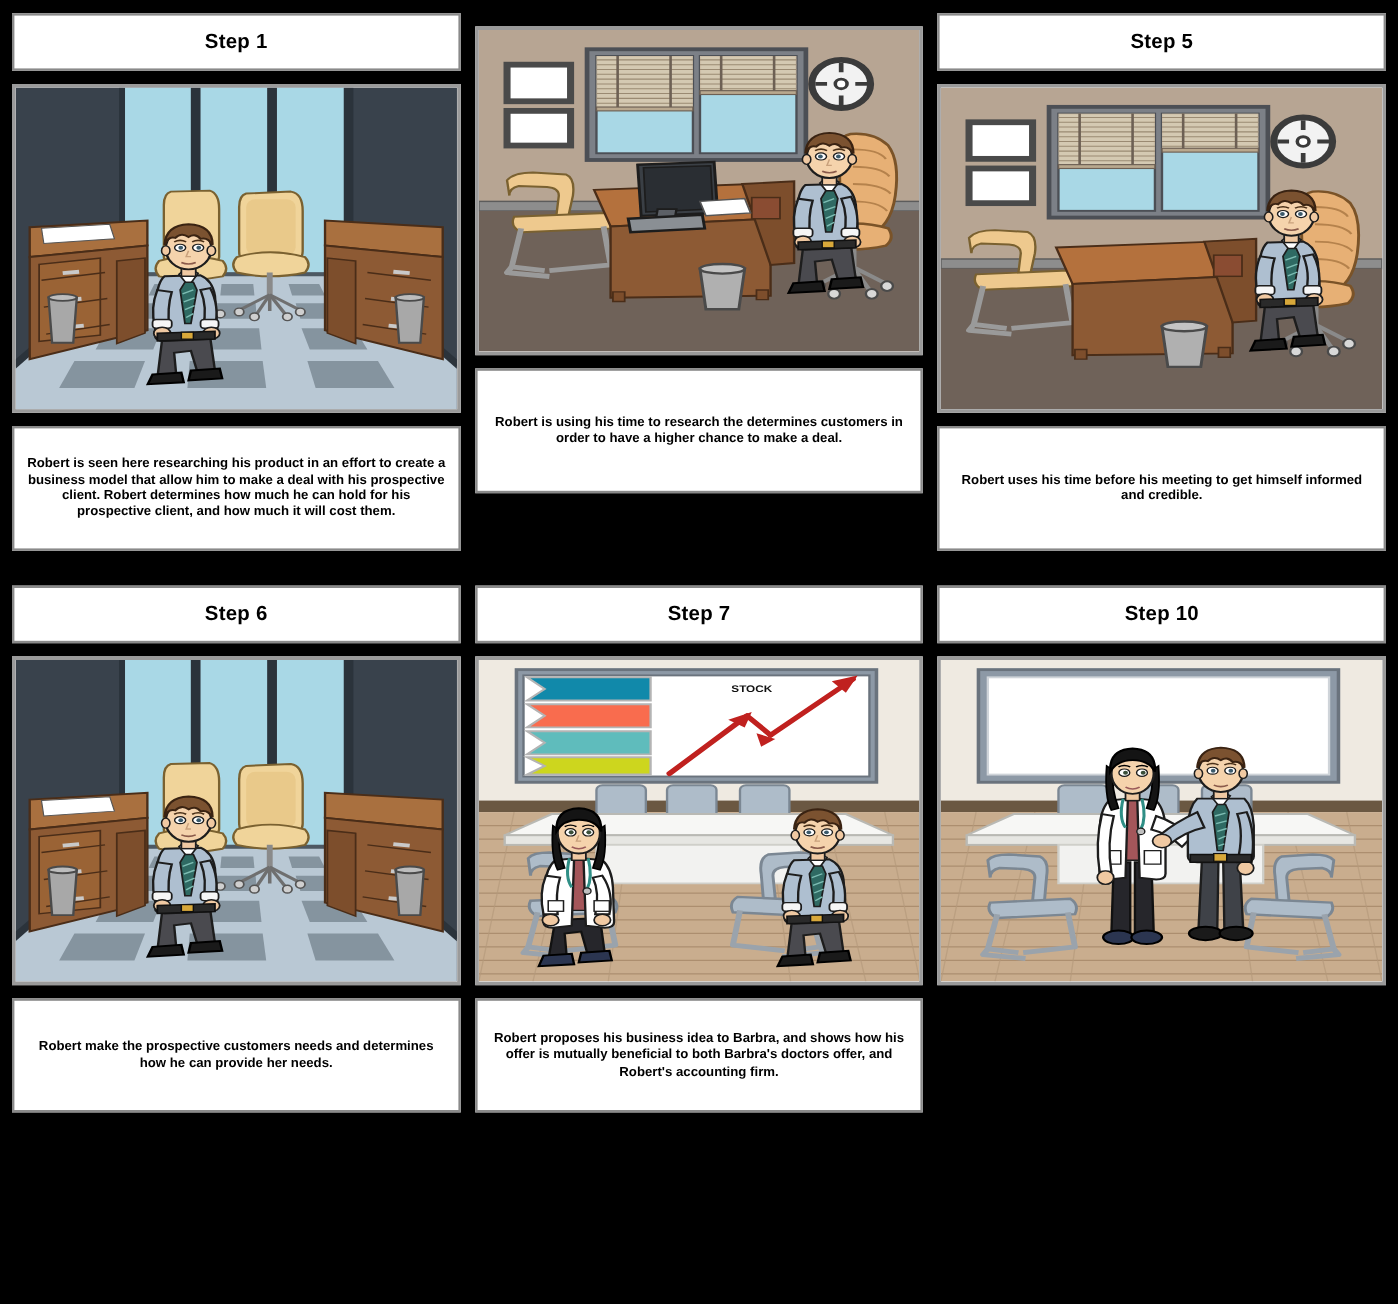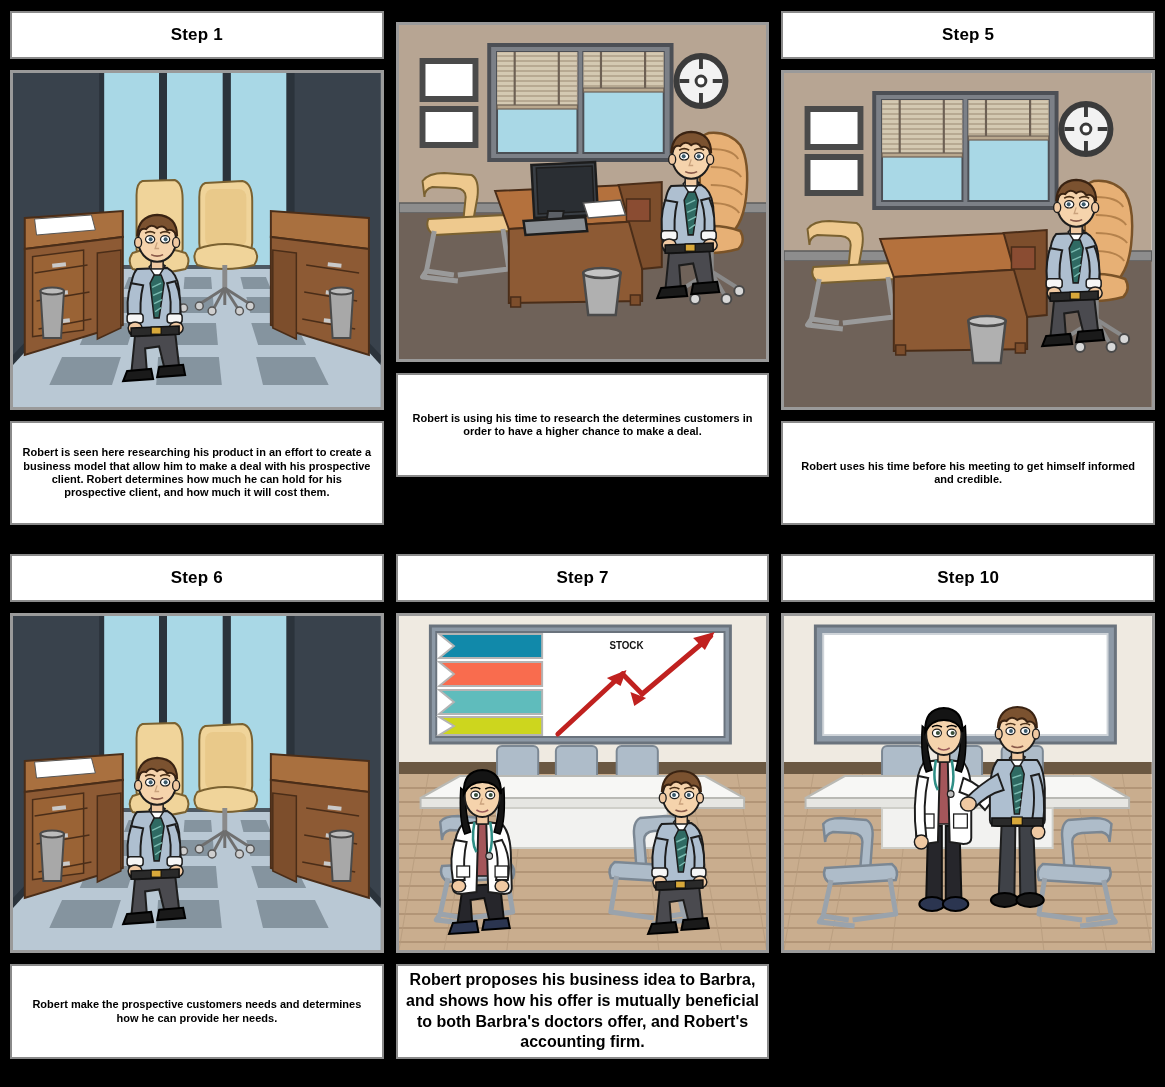--- a/index.html
+++ b/index.html
@@ -2,27 +2,27 @@
 <html><head>
 <meta charset="utf-8">
 <style>
   html,body{margin:0;padding:0;background:#000;}
   body{width:1165px;height:1087px;font-family:"Liberation Sans",sans-serif;overflow:hidden;}
   .board{width:1165px;height:1087px;background:#000;position:relative;}
   .row{display:flex;gap:12px;padding:0 10px;}
   .cell{width:375px;display:flex;flex-direction:column;}
   .title-box{background:#fff;border:2px solid #8a8a8a;height:48px;display:flex;align-items:center;justify-content:center;box-sizing:border-box;}
   .title-box .t{font-size:17px;font-weight:bold;color:#000;letter-spacing:.2px;}
-  .art-box{border:3px solid #9a9a9a;height:340px;box-sizing:border-box;margin-top:11px;background:#fff;overflow:hidden;}
+  .art-box{border:3px solid #9a9a9a;height:274px;box-sizing:border-box;margin-top:11px;background:#fff;overflow:hidden;}
   .art-box svg{display:block;width:100%;height:100%;}
   .cap-box{background:#fff;border:2px solid #8a8a8a;box-sizing:border-box;margin-top:11px;display:flex;align-items:center;justify-content:center;padding:6px 8px;}
   .cap-box.r1{height:104px;}
   .cap-box.r2{height:95px;}
   .cap{font-size:11px;font-weight:bold;color:#000;text-align:center;line-height:1.22;}
-  .cap.big{font-size:16px;line-height:1.3;}
+  .cap.big{font-size:11px;line-height:1.3;}
   .row1{padding-top:11px;}
   .row2{padding-top:29px;}
 </style>
 </head>
 <body>
 
 <div class="board">
 
   <div class="row row1">
 

